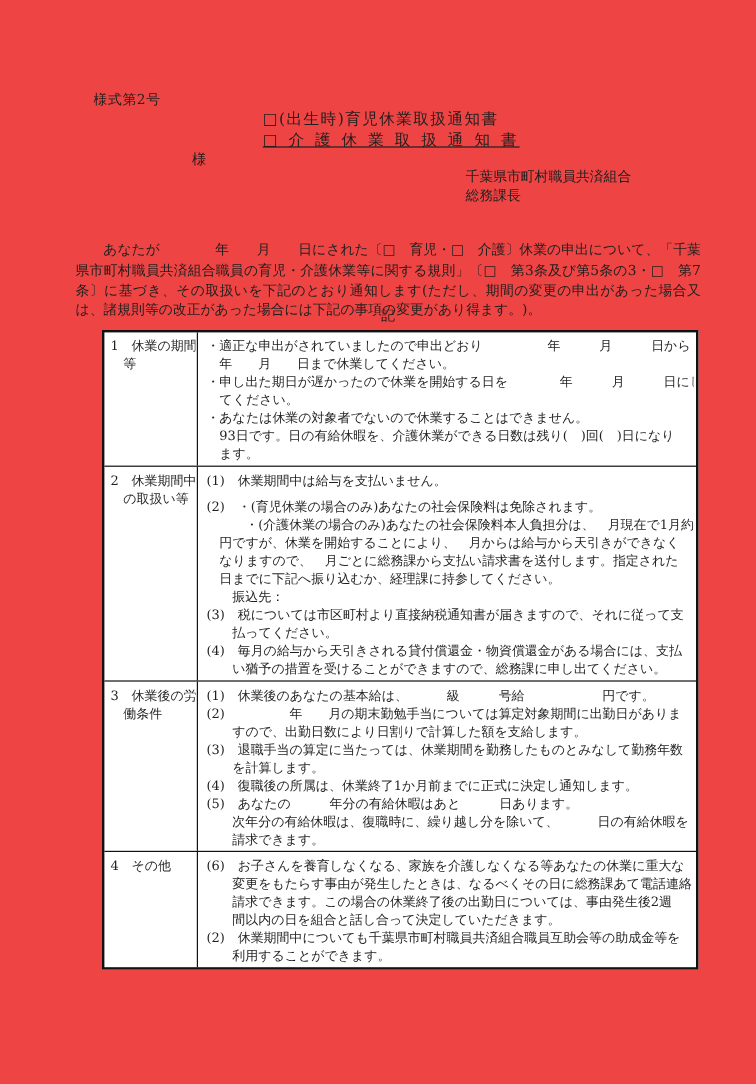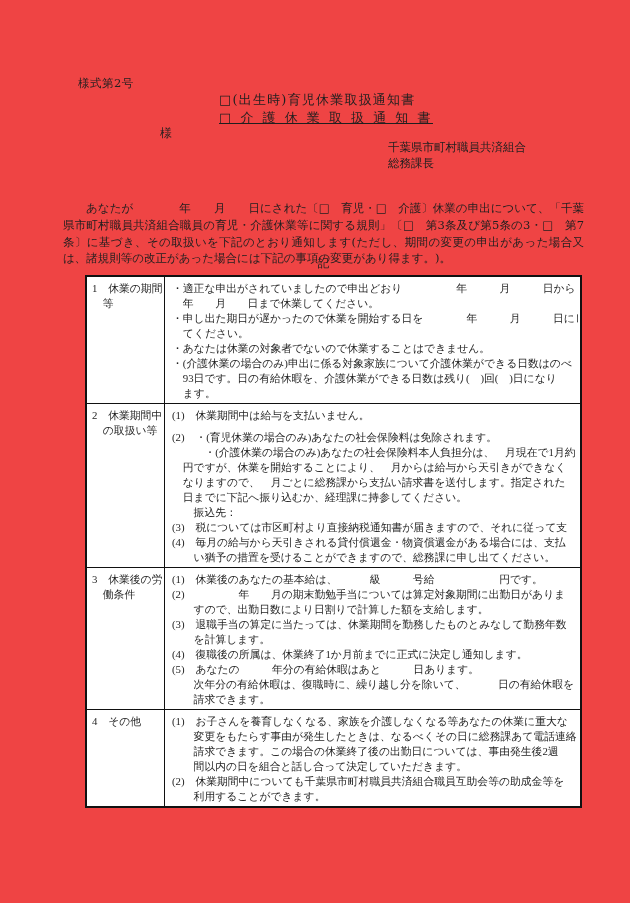--- a/index.html
+++ b/index.html
@@ -63,21 +63,20 @@
     text-align: center;
     font-size: 11.5px;
   }
   .notice-table {
     position: absolute;
     left: 85px; top: 275px;
     width: 497px;
     border: 2px solid #111111;
     box-sizing: border-box;
     background: #ffffff;
-    font-family: Liberation Serif, serif;
   }
   .trow { display: flex; }
   .trow + .trow { border-top: 1px solid #111111; }
   .thcell {
     width: 71px;
     flex: 0 0 71px;
     border-right: 1px solid #111111;
     padding: 4px 1px 2px 5px;
   }
   .tdcell {
@@ -122,40 +121,40 @@
         <div class="thcell">
           <div class="hline">1　休業の期間</div>
           <div class="hline">　等</div>
         </div>
         <div class="tdcell">
           <div class="cline">・適正な申出がされていましたので申出どおり　　　　　年　　　月　　　日から</div>
           <div class="cline">　年　　月　　日まで休業してください。</div>
           <div class="cline">・申し出た期日が遅かったので休業を開始する日を　　　　年　　　月　　　日にし</div>
           <div class="cline">　てください。</div>
           <div class="cline">・あなたは休業の対象者でないので休業することはできません。</div>
-          <div class="cline">・(介護休業の場合のみ)申出に係る対象家族について介護休業ができる日数はのべ</div>
           <div class="cline">　93日です。日の有給休暇を、介護休業ができる日数は残り(　)回(　)日になり</div>
           <div class="cline">　ます。</div>
         </div>
       </div>
       <div class="trow">
         <div class="thcell">
           <div class="hline">2　休業期間中</div>
           <div class="hline">　の取扱い等</div>
         </div>
         <div class="tdcell">
           <div class="cline">(1)　休業期間中は給与を支払いません。</div>
           <div class="cline"></div>
           <div class="cline">(2)　・(育児休業の場合のみ)あなたの社会保険料は免除されます。</div>
           <div class="cline">　　　・(介護休業の場合のみ)あなたの社会保険料本人負担分は、　月現在で1月約</div>
           <div class="cline">　円ですが、休業を開始することにより、　月からは給与から天引きができなく</div>
           <div class="cline">　なりますので、　月ごとに総務課から支払い請求書を送付します。指定された</div>
           <div class="cline">　日までに下記へ振り込むか、経理課に持参してください。</div>
           <div class="cline">　　振込先：</div>
           <div class="cline">(3)　税については市区町村より直接納税通知書が届きますので、それに従って支</div>
+          <div class="cline">　　払ってください。</div>
           <div class="cline">(4)　毎月の給与から天引きされる貸付償還金・物資償還金がある場合には、支払</div>
           <div class="cline">　　い猶予の措置を受けることができますので、総務課に申し出てください。</div>
         </div>
       </div>
       <div class="trow">
         <div class="thcell">
           <div class="hline">3　休業後の労</div>
           <div class="hline">　働条件</div>
         </div>
         <div class="tdcell">
@@ -168,21 +167,21 @@
           <div class="cline">(5)　あなたの　　　年分の有給休暇はあと　　　日あります。</div>
           <div class="cline">　　次年分の有給休暇は、復職時に、繰り越し分を除いて、　　　日の有給休暇を</div>
           <div class="cline">　　請求できます。</div>
         </div>
       </div>
       <div class="trow">
         <div class="thcell">
           <div class="hline">4　その他</div>
         </div>
         <div class="tdcell">
-          <div class="cline">(1)　お子さんを養育しなくなる、家族を介護しなくなる等あなたの休業に重大な</div>
+          <div class="cline">(6)　お子さんを養育しなくなる、家族を介護しなくなる等あなたの休業に重大な</div>
           <div class="cline">　　変更をもたらす事由が発生したときは、なるべくその日に総務課あて電話連絡</div>
           <div class="cline">　　請求できます。この場合の休業終了後の出勤日については、事由発生後2週</div>
           <div class="cline">　　間以内の日を組合と話し合って決定していただきます。</div>
           <div class="cline">(2)　休業期間中についても千葉県市町村職員共済組合職員互助会等の助成金等を</div>
           <div class="cline">　　利用することができます。</div>
         </div>
       </div>
     </div>
 
 </div>

